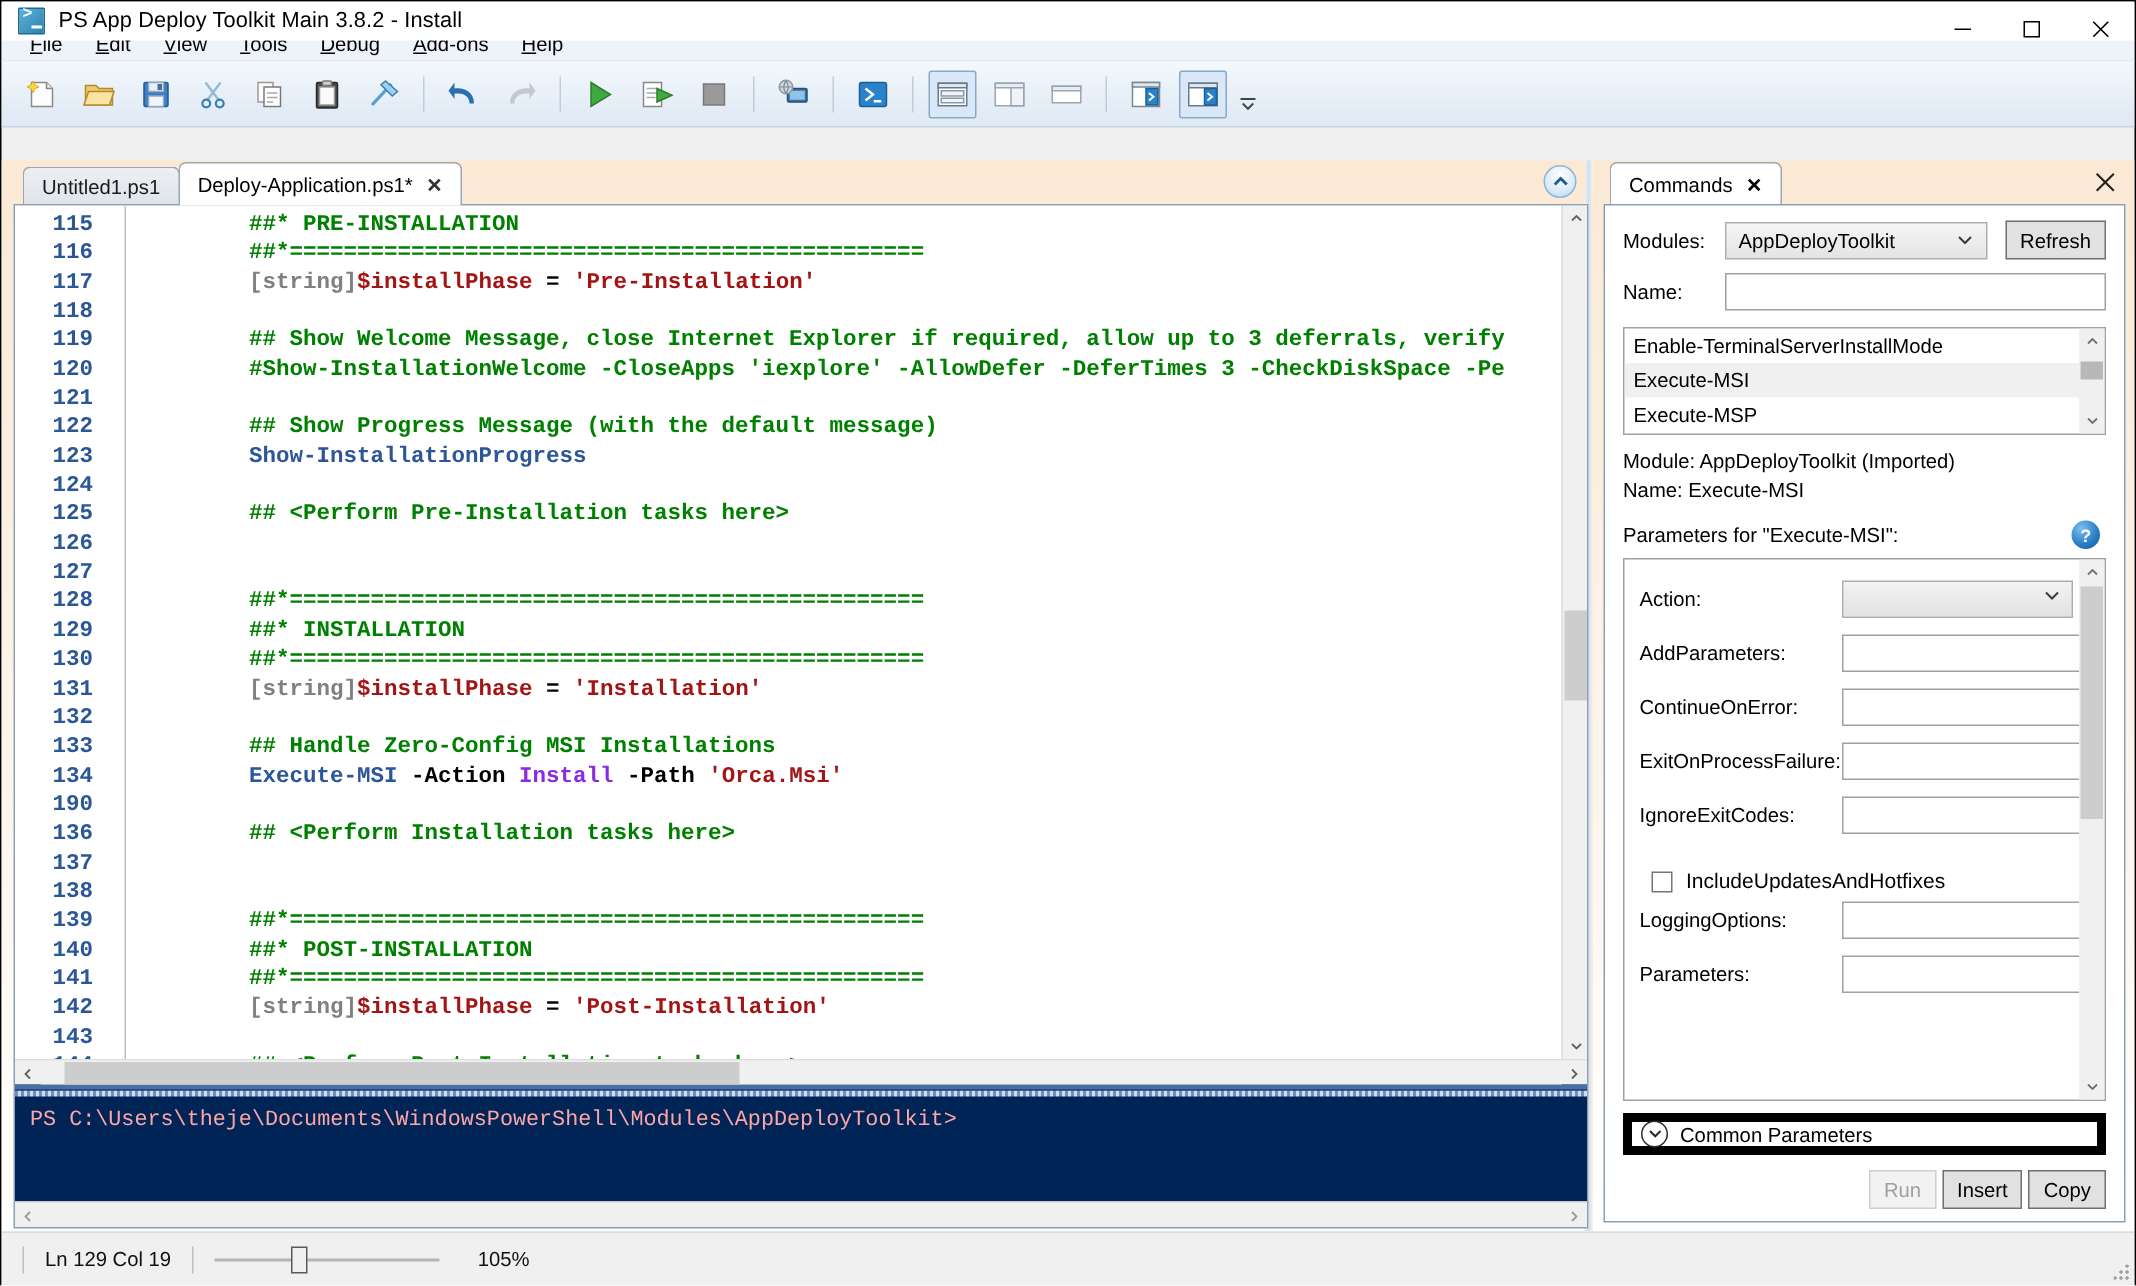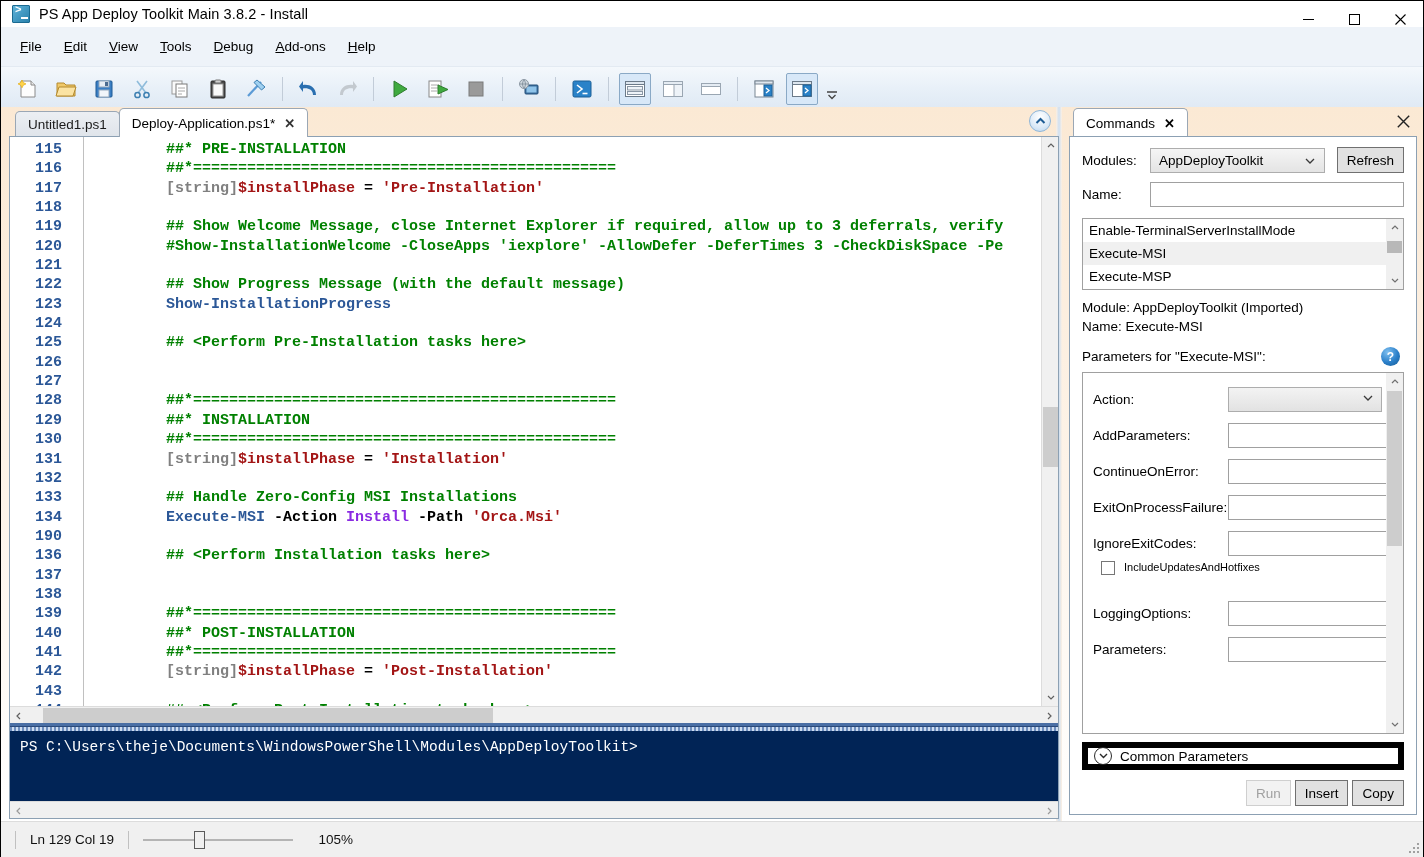--- a/index.html
+++ b/index.html
@@ -45,22 +45,22 @@
   .win-controls { position: absolute; right: 0; top: 0; height: 36px; display: flex; }
   .win-btn {
     width: 46px; height: 36px; display: flex; align-items: center; justify-content: center;
     font-size: 13px; color: #000;
   }
   .glyph-min { width: 11px; height: 1px; background: #000; display: block; }
   .glyph-max { width: 11px; height: 11px; border: 1px solid #000; display: block; }
 
   
   .menubar {
-    height: 40px; background: #eef3f9;
-    display: flex; align-items: center; padding-left: 8px;
+    height: 14px; background: #eef3f9;
+    display: flex; align-items: flex-end; padding-left: 8px;
     border-bottom: 1px solid #e3eaf2;
   }
   .menu-item {
     padding: 3px 11px; font-size: 13.5px; color: #000; cursor: default;
   }
   .menu-item u { text-decoration: underline; }
 
   
   .toolbar {
     height: 44px;
@@ -188,21 +188,21 @@
   
   .console-shell {
     height: 78px; flex: none; display: flex; flex-direction: column;
     border-top: 3px solid #4a6fa5; background: #012456;
   }
   .console-grip {
     height: 5px; background: repeating-linear-gradient(90deg,#6f8fbf 0 2px, #cddcf0 2px 4px);
     border-top: 1px solid #2b4a7a;
   }
   .console-text {
-    flex: 1; color: #ffffff; font-family: "Liberation Mono", monospace;
+    flex: 1; color: #fca5a5; font-family: "Liberation Mono", monospace;
     font-size: 14.5px; padding: 8px 0 0 10px; white-space: pre;
   }
 
   
   .right-col {
     position: absolute; right: 0; top: 0; left: 1062px; bottom: 0;
   }
   .rc-tabstrip {
     height: 30px; display: flex; align-items: flex-end;
     padding-left: 10px; position: relative;
@@ -279,21 +279,21 @@
   .p-combo {
     flex: 1; height: 25px; border: 1px solid #adadad;
     background: linear-gradient(to bottom,#f3f3f3,#e2e2e2);
     position: relative;
   }
   .p-combo .caret { position: absolute; right: 8px; top: 4px; font-size: 10px; color: #3a3a3a; }
   .p-check {
     width: 14px; height: 14px; border: 1px solid #767676; background: #fff;
     margin-right: 9px; margin-left: 8px; flex: none;
   }
-  .p-check-row { display: flex; align-items: flex-start; height: 34px; font-size: 11px; }
+  .p-check-row { display: flex; align-items: flex-end; height: 34px; font-size: 14px; }
   .common-bar {
     height: 28px; border: 6px solid #000000; background: #fff;
     display: flex; align-items: center; padding-left: 6px;
     margin-top: 8px; font-size: 13.5px;
   }
   .circle-chev {
     width: 18px; height: 18px; border-radius: 50%; border: 1.5px solid #2a2a2a;
     display: flex; align-items: center; justify-content: center;
     font-size: 9px; margin-right: 8px; color: #2a2a2a;
   }

